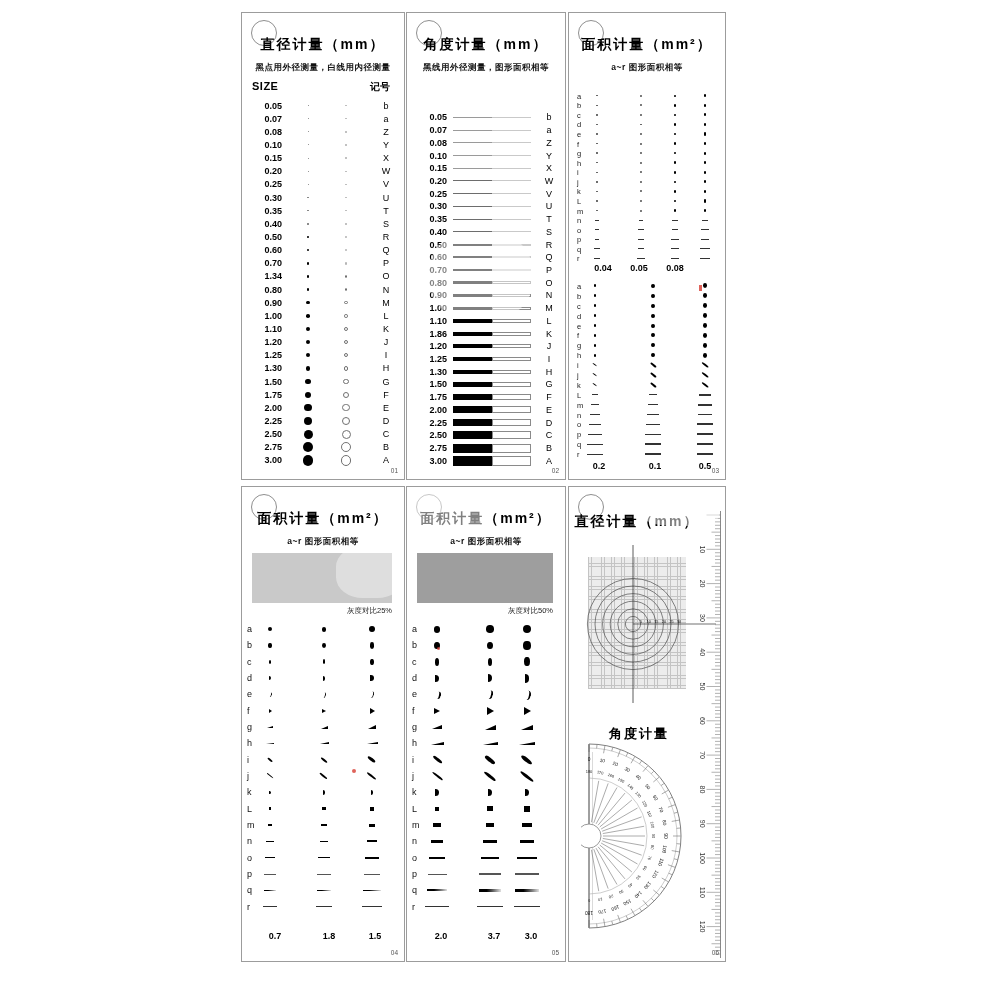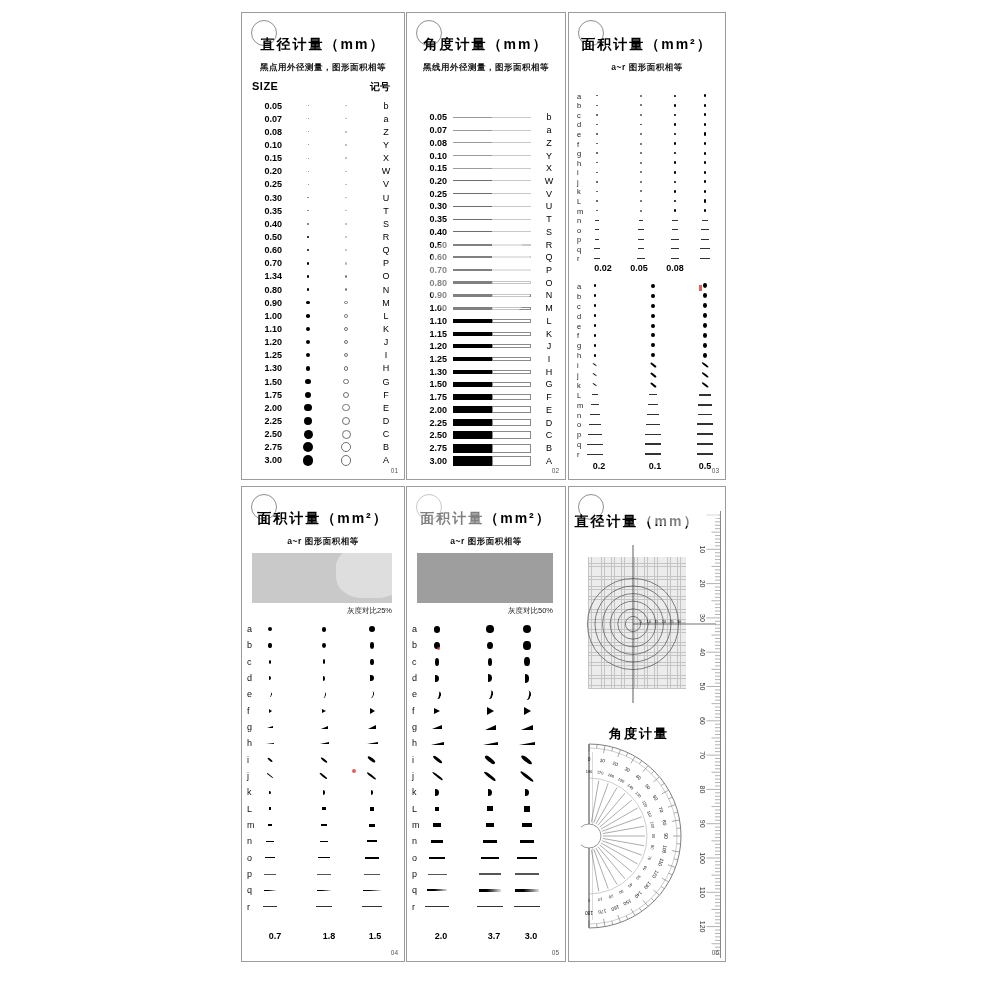--- a/index.html
+++ b/index.html
@@ -60,21 +60,21 @@
   .speck{position:absolute;background:rgba(215,60,50,.8);pointer-events:none;}
 </style>
 </head>
 <body>
 
 <div id="stage">
 
   <section class="panel" id="p1">
     <span class="hole"></span>
     <div class="ptitle">直径计量（mm）</div>
-    <div class="psub">黑点用外径测量，图形面积相等</div>
+    <div class="psub">黑点用外径测量，白线用内径测量</div>
     <div class="colheads">
       <span class="size-h">SIZE</span>
       <span class="mark-h">记号</span>
     </div>
     <div class="rows">
         <div class="prow">
           <span class="psize">0.05</span>
           <span class="cell" style="left: 54px;">
             <span class="dotb" style="height: 1px; width: 1px; background: rgb(119, 119, 119);"></span>
           </span>
@@ -492,21 +492,21 @@
         </div>
         <div class="prow">
           <span class="psize">1.10</span>
           <span class="barwrap">
             <span class="barL" style="height: 4px; background: rgb(0, 0, 0);"></span>
             <span class="barR" style="height: 4px; background: rgb(255, 255, 255); border: 1px solid rgb(138, 138, 138);"></span>
           </span>
           <span class="pmark2">L</span>
         </div>
         <div class="prow">
-          <span class="psize">1.15</span>
+          <span class="psize">1.86</span>
           <span class="barwrap">
             <span class="barL" style="height: 4px; background: rgb(0, 0, 0);"></span>
             <span class="barR" style="height: 4px; background: rgb(255, 255, 255); border: 1px solid rgb(138, 138, 138);"></span>
           </span>
           <span class="pmark2">K</span>
         </div>
         <div class="prow">
           <span class="psize">1.20</span>
           <span class="barwrap">
             <span class="barL" style="height: 4px; background: rgb(0, 0, 0);"></span>
@@ -860,21 +860,21 @@
           </span>
           <span class="cell" style="left: 98px;">
             <span style="display: block; width: 8.72px; height: 1px; background: rgb(51, 51, 51);"></span>
           </span>
           <span class="cell" style="left: 128px;">
             <span style="display: block; width: 10.16px; height: 1.16px; background: rgb(51, 51, 51);"></span>
           </span>
         </div>
       </div>
     <div class="labelrow labels1">
-        <span class="slabel" style="left: 34px;">0.02</span>
+        <span class="slabel" style="left: 34px;">0.04</span>
         <span class="slabel" style="left: 70px;">0.05</span>
         <span class="slabel" style="left: 106px;">0.08</span>
       </div>
     <div class="rows3b">
         <div class="prow3">
           <span class="pletter">a</span>
           <span class="cell" style="left: 18px;">
             <span style="display: block; width: 2.8px; height: 3.024px; border-radius: 50%; background: rgb(0, 0, 0);"></span>
           </span>
           <span class="cell" style="left: 76px;">

